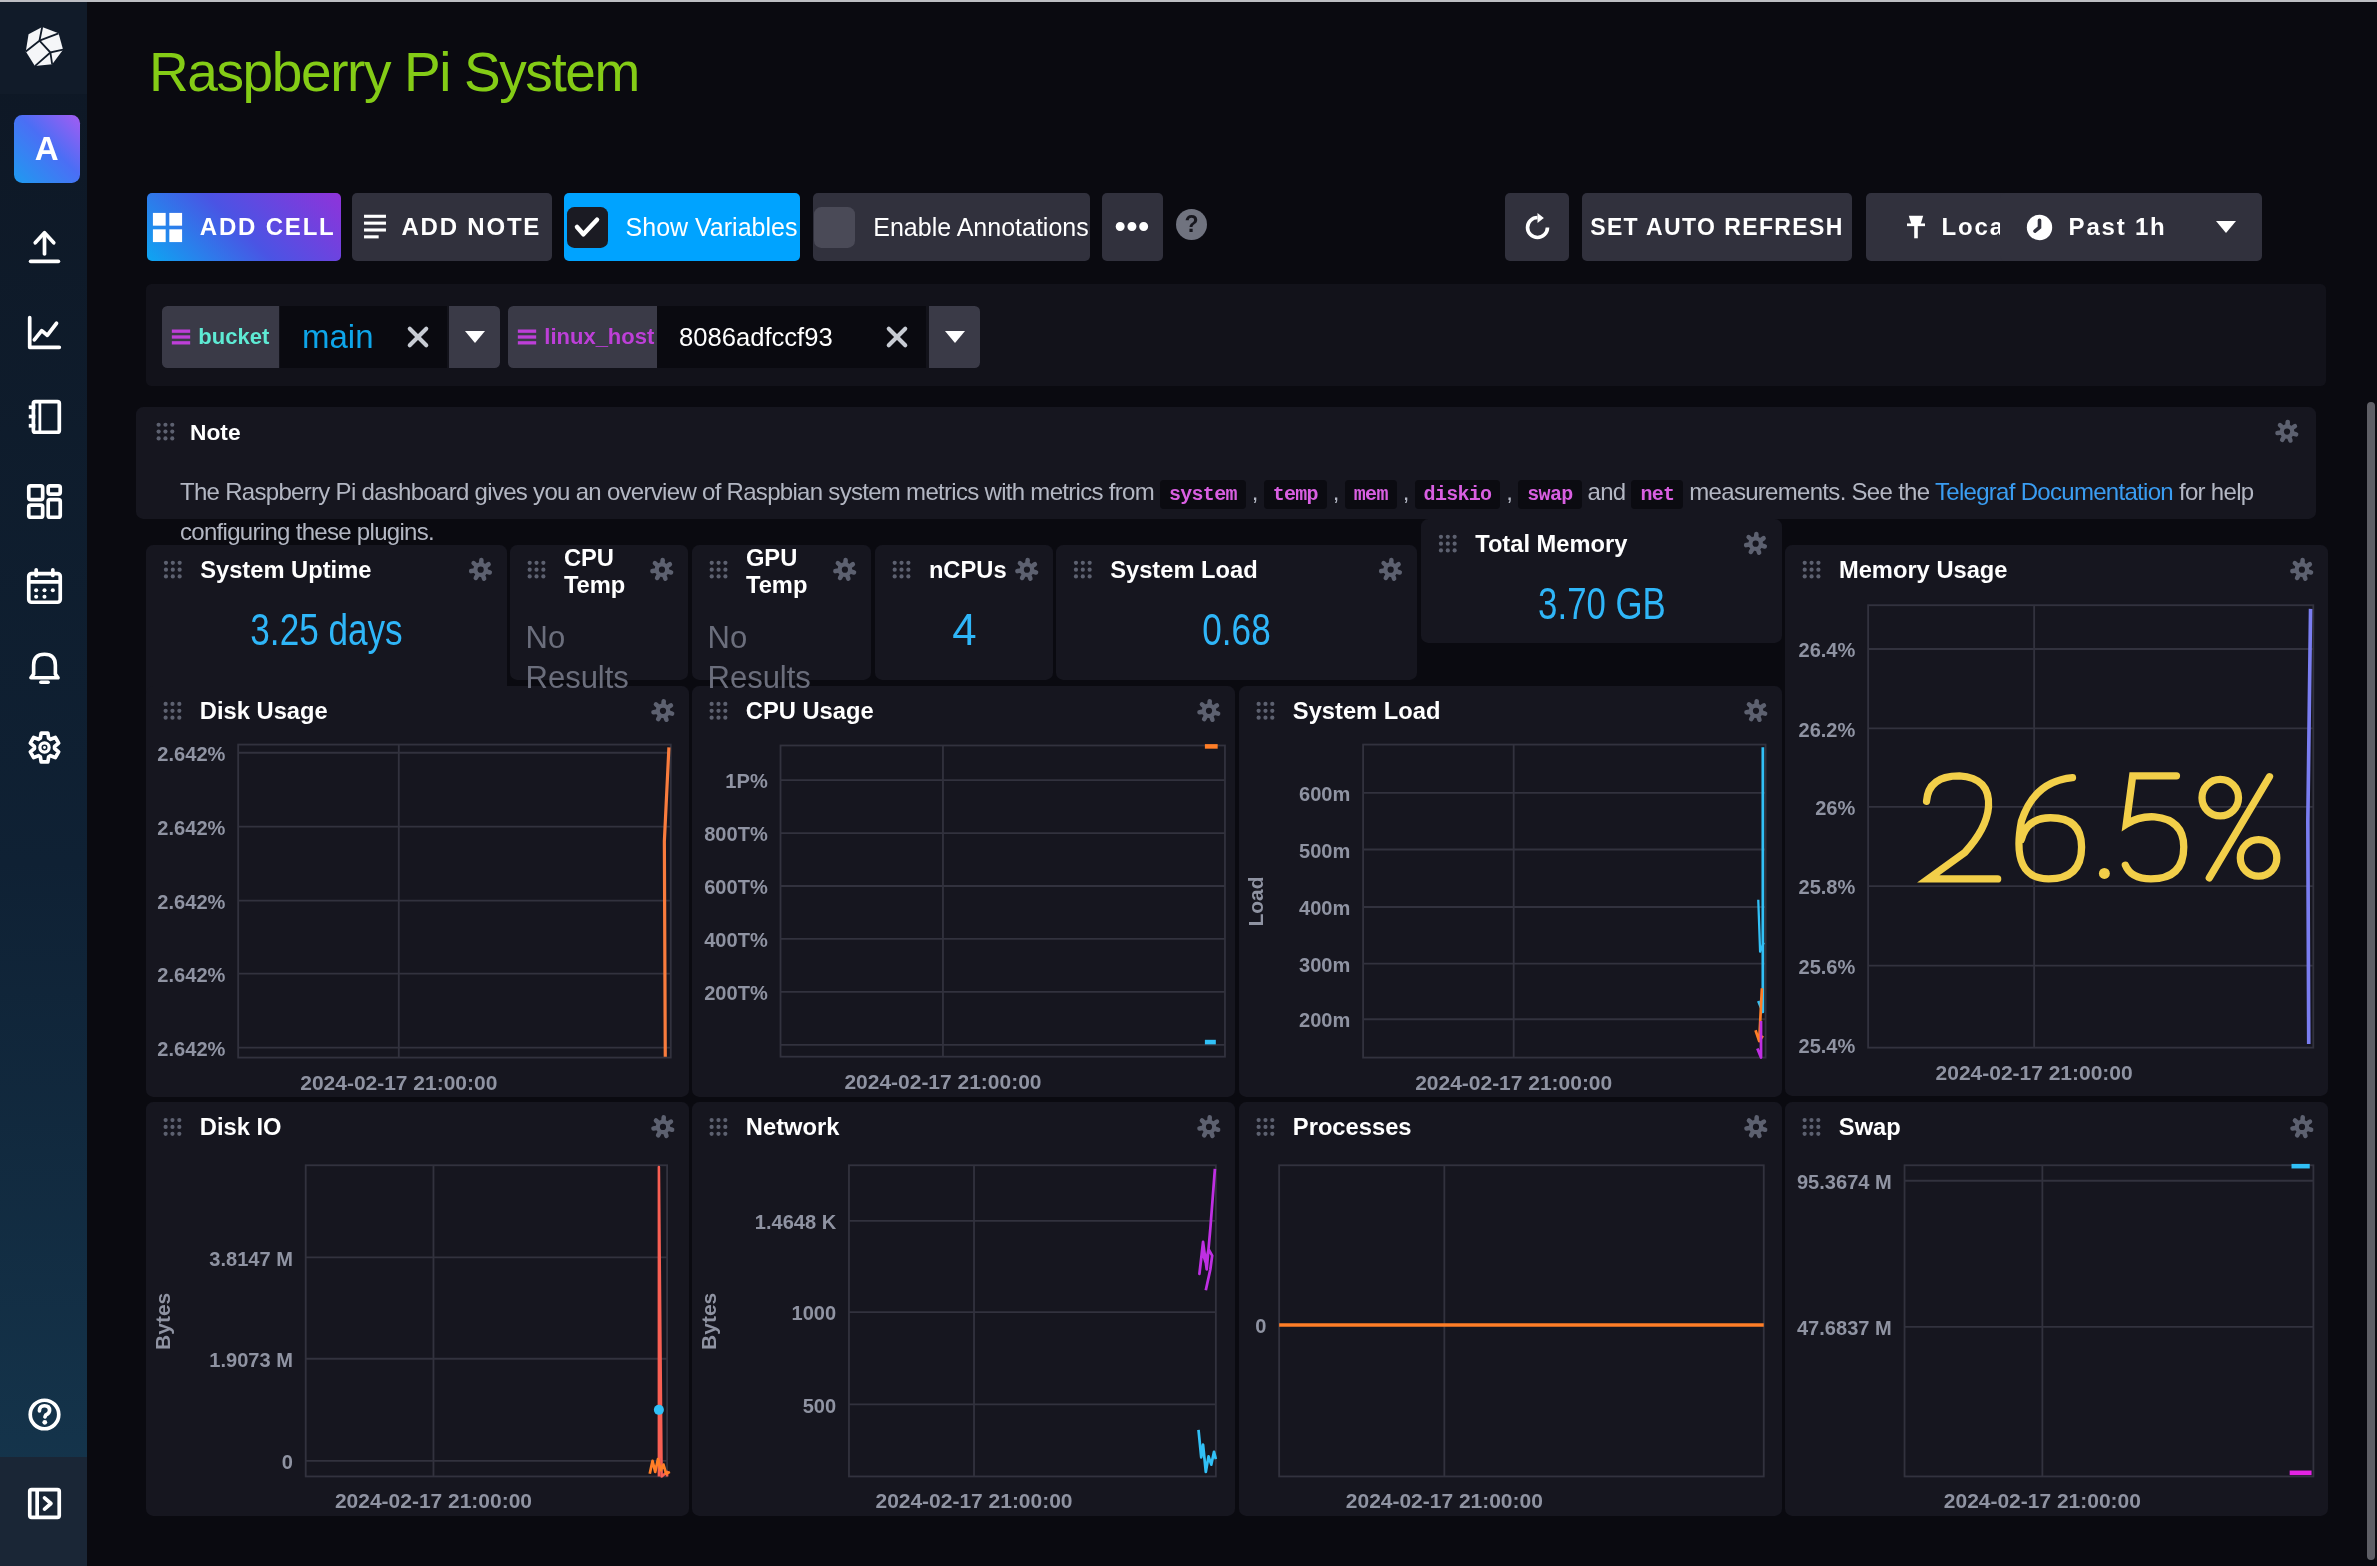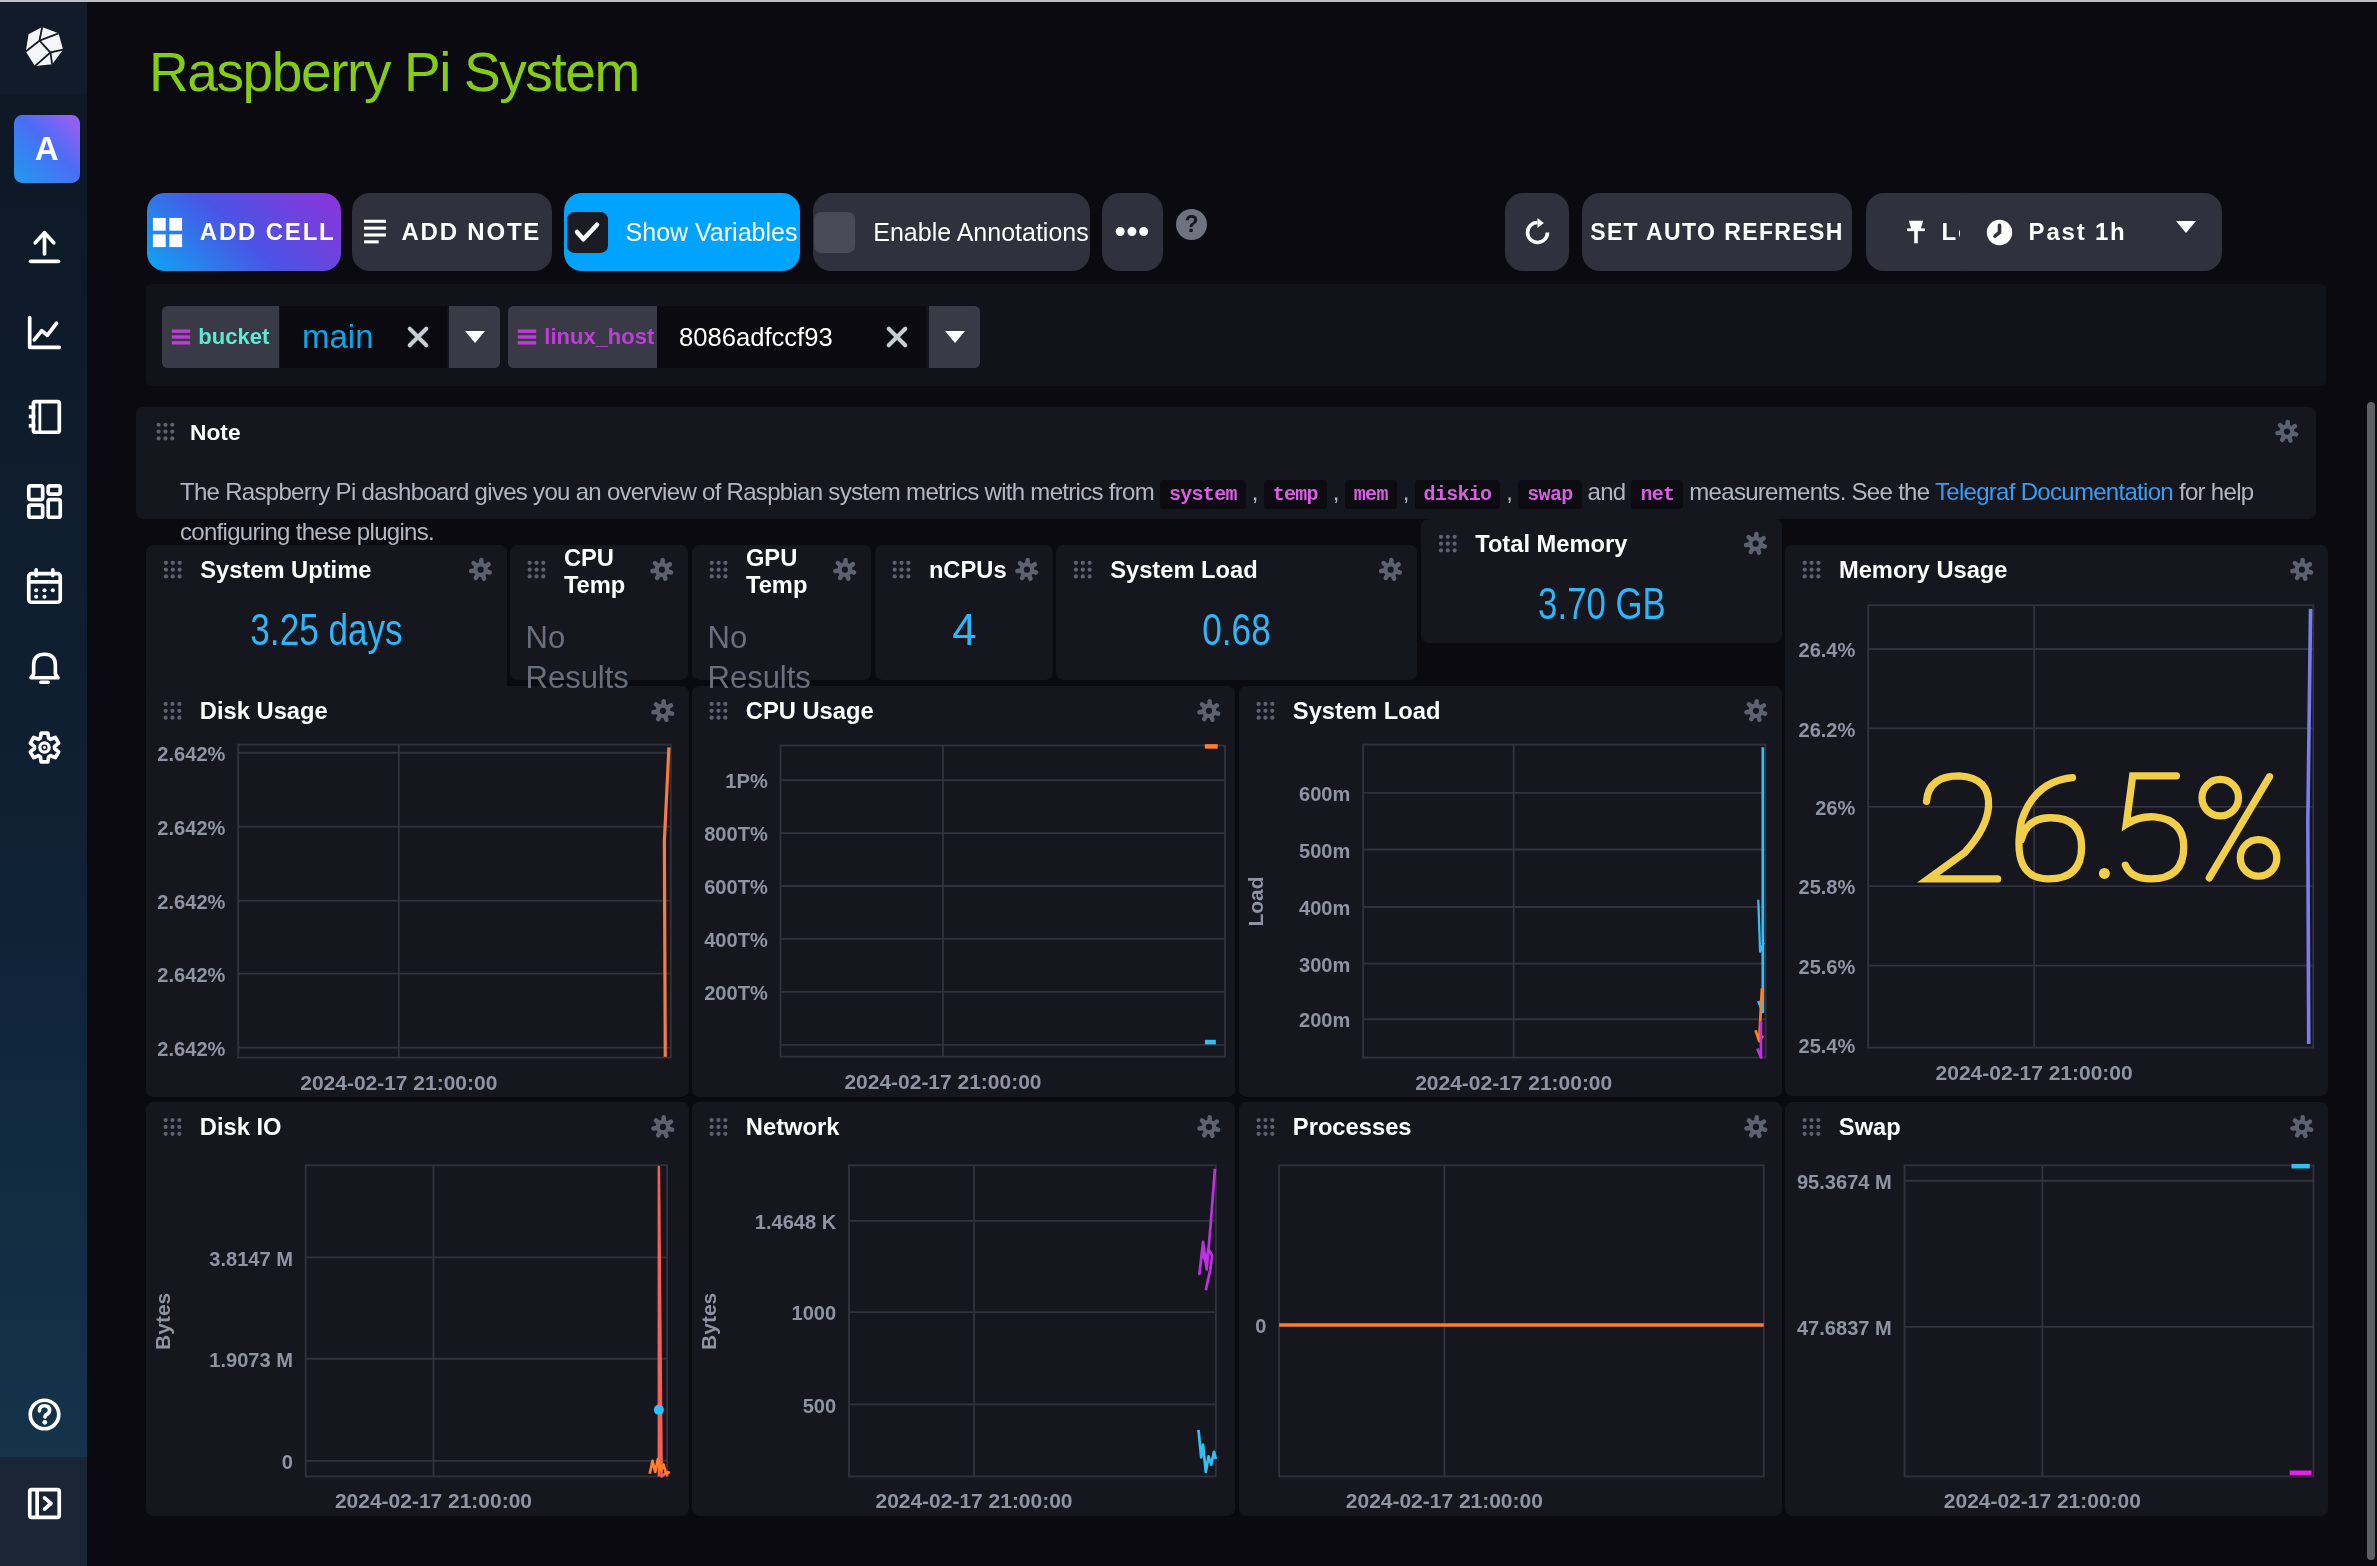--- a/index.html
+++ b/index.html
@@ -1,18 +1,18 @@
 <!DOCTYPE html>
 <html style="font-size:14.6px"><head><meta charset="utf-8"><style>
 *{margin:0;padding:0;box-sizing:border-box}
 html,body{width:2377px;height:1567px;background:#0a0a10;overflow:hidden}
 body{font-family:"Liberation Sans",sans-serif;position:relative}
 .abs{position:absolute}
 .cell{position:absolute;background:#16161f;border-radius:7.3px;overflow:visible}
-.btn{position:absolute;height:78px;border-radius:18px;background:#31313d;color:#fff;display:flex;align-items:center;justify-content:center;font-weight:bold;font-size:24px;letter-spacing:1.8px;white-space:nowrap}
+.btn{position:absolute;height:68px;border-radius:5px;background:#31313d;color:#fff;display:flex;align-items:center;justify-content:center;font-weight:bold;font-size:24px;letter-spacing:1.8px;white-space:nowrap}
 svg{display:block;overflow:visible}
 .chip{background:#0b0b11;border-radius:3.7px;padding:2.7px 9px;font-family:"Liberation Mono",monospace;font-weight:bold;font-size:20px;color:#d95fe2}
 </style></head><body>
 
 <div class="abs" style="left:0;top:0;width:2377px;height:1.8px;background:#bdbec3"></div>
 <div class="abs" style="left:0;top:1.8px;width:87px;height:1565px;background:linear-gradient(180deg,#0e1724 0%,#0f2134 55%,#15374f 100%)">
 <div class="abs" style="left:0;top:0;width:87px;height:92px;background:#111b29"></div>
 <svg class="abs" style="left:24px;top:24px" width="40" height="42" viewBox="0 0 44 46">
 <polygon points="20,1 38,8 43,26 31,42 12,44 2,28 5,9" fill="#f5f6f8"></polygon>
 <polyline points="20,1 17,16 2,28" fill="none" stroke="#111b29" stroke-width="2"></polyline>
@@ -108,21 +108,21 @@
 </svg>
   </div>
 <div class="btn" style="left:1582px;top:193px;width:270px;font-size:23px;letter-spacing:1.4px">SET AUTO REFRESH</div>
 <div class="btn" style="left:1866px;top:193px;width:184px;justify-content:flex-start;padding-left:39px">
 <svg width="22" height="27" viewBox="0 0 24 30" style="margin-right:14.6px">
 <path d="M 4 2 L 20 2 L 17 12 L 7 12 Z" fill="#fff"></path>
 <line x1="2" y1="12" x2="22" y2="12" stroke="#fff" stroke-width="3"></line>
 <line x1="12" y1="12" x2="12" y2="27" stroke="#fff" stroke-width="4"></line>
 </svg>Local
 <div style="position:absolute;right:24px;top:28px;width:0;height:0;border-left:10px solid transparent;border-right:10px solid transparent;border-top:12px solid #fff"></div></div>
-<div class="btn" style="left:1960px;top:193px;width:262px;justify-content:flex-start;padding-left:25px">
+<div class="btn" style="left:2000px;top:193px;width:262px;justify-content:flex-start;padding-left:25px">
 <svg width="29" height="29" viewBox="0 0 32 32" style="margin-right:14.6px">
 <circle cx="16" cy="16" r="14" fill="#fff"></circle>
 <polyline points="16,8 16,16 11,20" fill="none" stroke="#31313d" stroke-width="4" stroke-linecap="round"></polyline>
 </svg>Past 1h
 <div style="position:absolute;right:25.6px;top:28px;width:0;height:0;border-left:10px solid transparent;border-right:10px solid transparent;border-top:12px solid #fff"></div></div>
 <div class="abs" style="left:146px;top:284px;width:2180px;height:102px;background:#12121a;border-radius:5.5px"></div>
 <div class="abs" style="left:162px;top:306px;width:117px;height:62px;background:#3a3a47;border-radius:5.5px 0 0 5.5px;display:flex;align-items:center;padding-left:9px">
     <svg width="20" height="18" viewBox="0 0 24 20" style="margin-right:7.3px">
       <line x1="1" y1="3" x2="23" y2="3" stroke="#bd3fd8" stroke-width="4"></line>
       <line x1="1" y1="10" x2="23" y2="10" stroke="#bd3fd8" stroke-width="4"></line>

